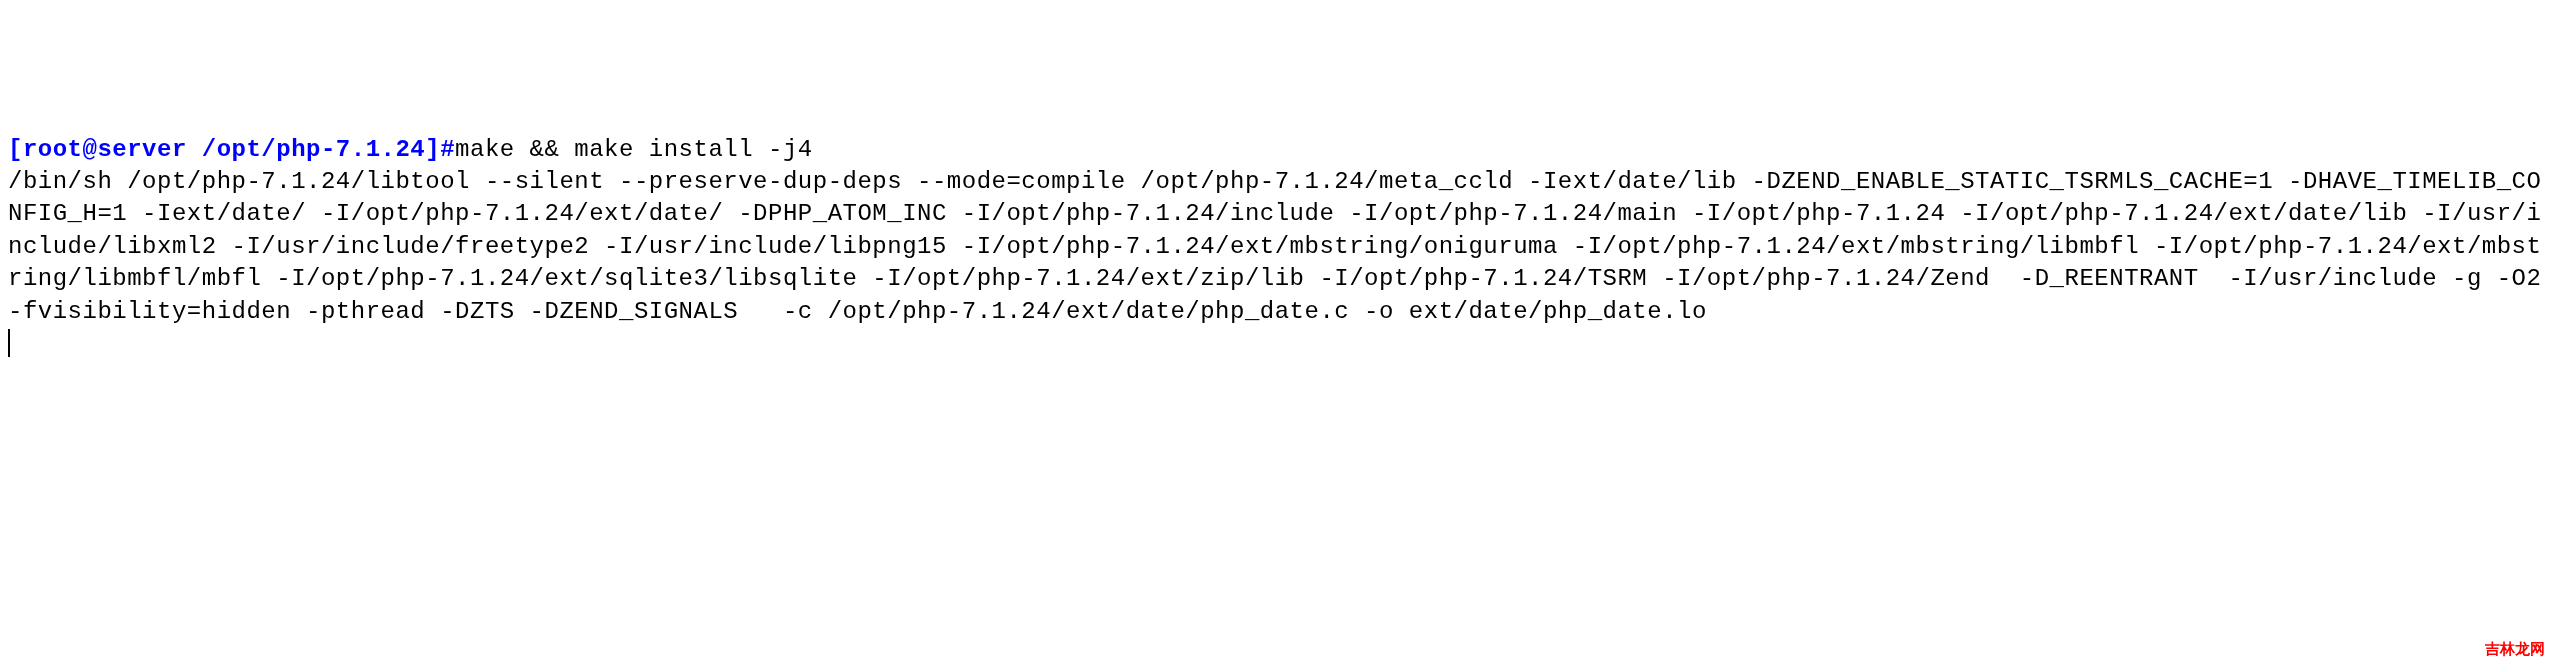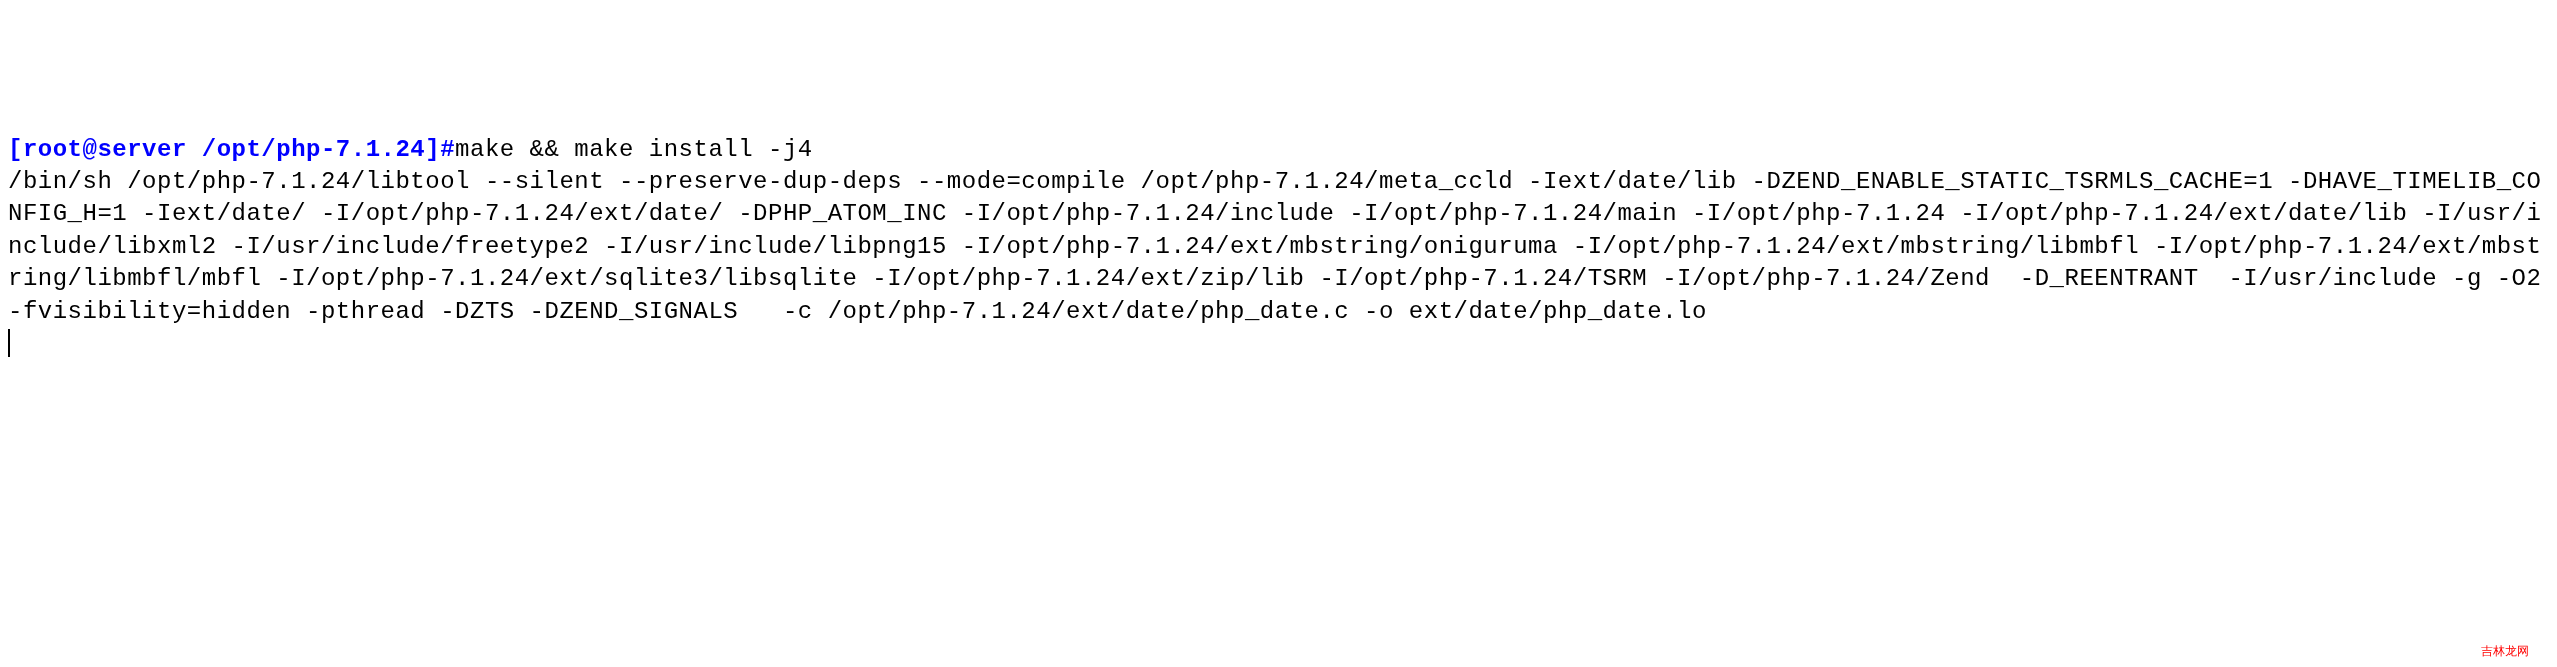--- a/index.html
+++ b/index.html
@@ -38,25 +38,25 @@
     .cursor {
       display: inline-block;
       width: 2px;
       height: 28px;
       background: #000000;
       vertical-align: text-bottom;
     }
     .watermark {
       position: fixed;
       bottom: 8px;
-      right: 28px;
-      font-size: 12px;
+      right: 12px;
+      font-size: 15px;
       color: #ff0000;
       font-family: 'SimSun', serif;
-      font-weight: normal;
+      font-weight: bold;
       letter-spacing: 0;
     }
   </style>
 </head>
 <body>
 
 
 
 <div><span class="prompt-user">[root@server</span><span class="prompt-path"> /opt/php-7.1.24]</span><span class="prompt-hash">#</span><span class="command">make &amp;&amp; make install -j4</span>
 <span class="output">/bin/sh /opt/php-7.1.24/libtool --silent --preserve-dup-deps --mode=compile /opt/php-7.1.24/meta_ccld -Iext/date/lib -DZEND_ENABLE_STATIC_TSRMLS_CACHE=1 -DHAVE_TIMELIB_CONFIG_H=1 -Iext/date/ -I/opt/php-7.1.24/ext/date/ -DPHP_ATOM_INC -I/opt/php-7.1.24/include -I/opt/php-7.1.24/main -I/opt/php-7.1.24 -I/opt/php-7.1.24/ext/date/lib -I/usr/include/libxml2 -I/usr/include/freetype2 -I/usr/include/libpng15 -I/opt/php-7.1.24/ext/mbstring/oniguruma -I/opt/php-7.1.24/ext/mbstring/libmbfl -I/opt/php-7.1.24/ext/mbstring/libmbfl/mbfl -I/opt/php-7.1.24/ext/sqlite3/libsqlite -I/opt/php-7.1.24/ext/zip/lib -I/opt/php-7.1.24/TSRM -I/opt/php-7.1.24/Zend  -D_REENTRANT  -I/usr/include -g -O2 -fvisibility=hidden -pthread -DZTS -DZEND_SIGNALS   -c /opt/php-7.1.24/ext/date/php_date.c -o ext/date/php_date.lo</span>

